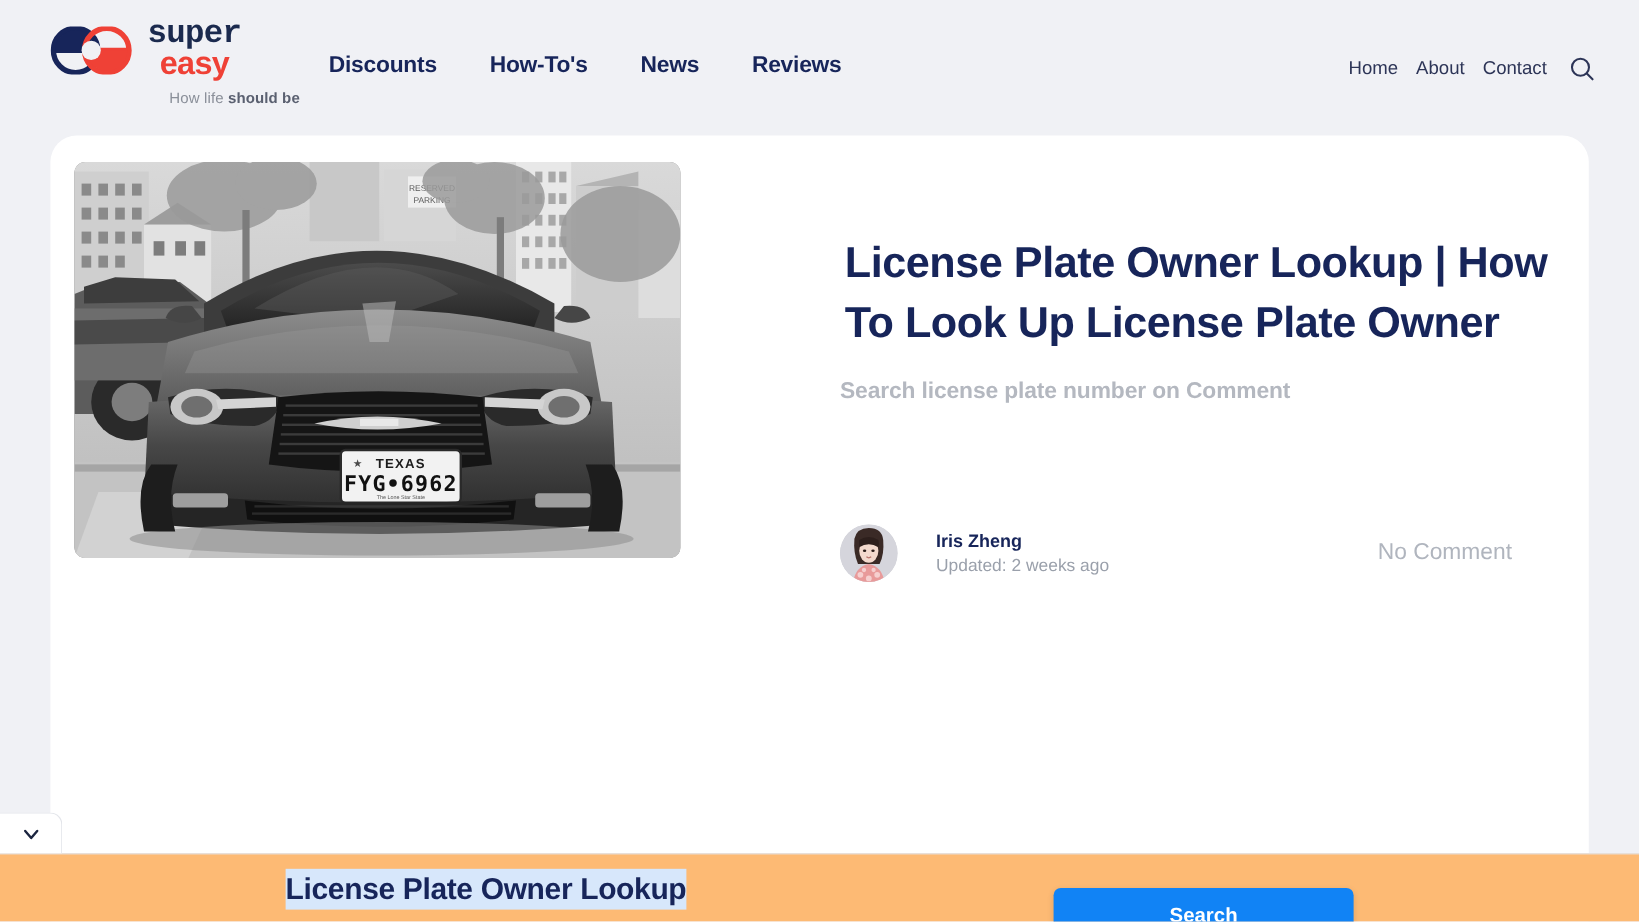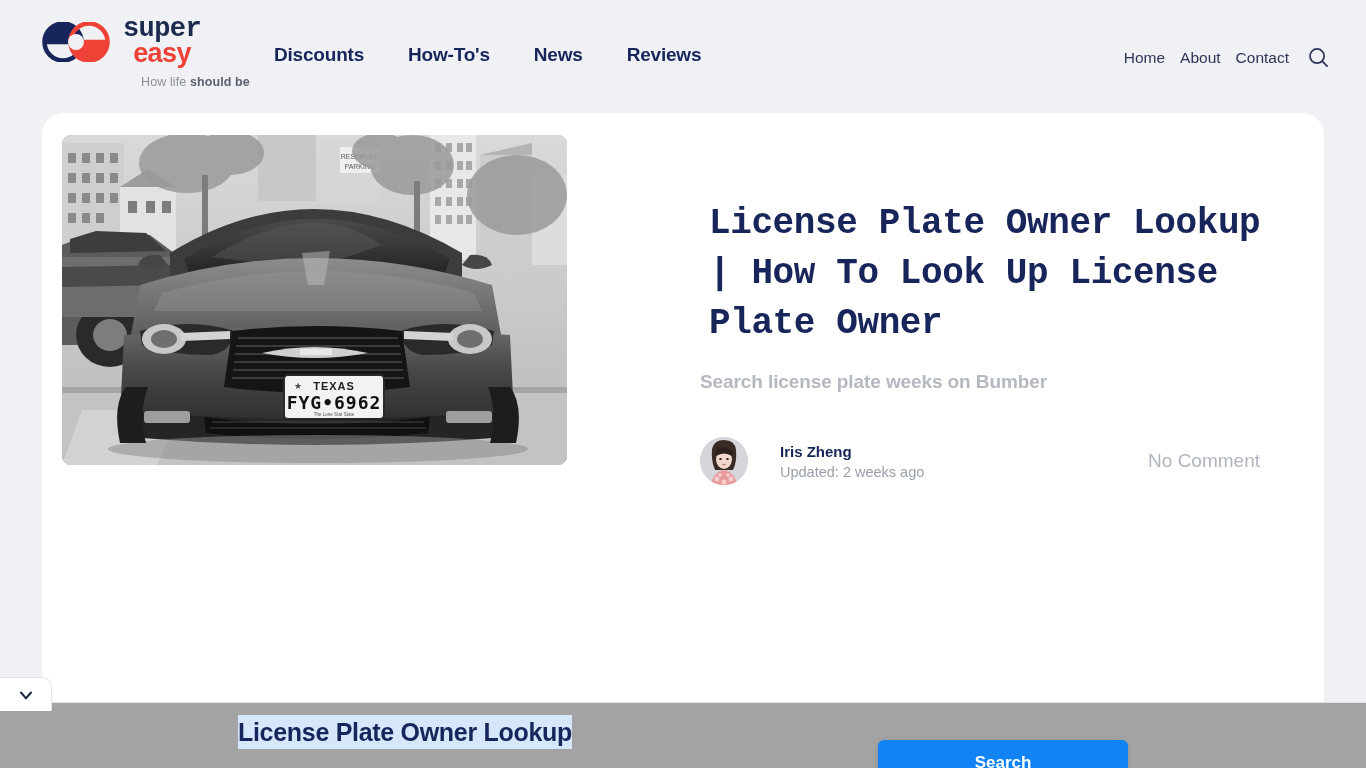--- a/index.html
+++ b/index.html
@@ -136,22 +136,21 @@
     left: 638px;
     top: 55px;
     width: 600px;
   }
   .article-title {
     font-size: 36px;
     line-height: 50px;
     font-weight: 700;
     color: #17255a;
     letter-spacing: -0.4px;
-    margin: 9px;
-    font-family: Liberation Mono, monospace;
+    margin: 4px;
   }
   .article-subtitle {
     margin: 22px 0 0 0;
     font-size: 19px;
     font-weight: 700;
     color: #b4b8c0;
     letter-spacing: -0.1px;
   }
 
   .byline {
@@ -211,22 +210,22 @@
     color: #ef4136;
     font-weight: 700;
     text-decoration: none;
   }
 
   
   .sticky-bar {
     position: absolute;
     left: 0; bottom: 0;
     width: 1366px;
-    height: 66px;
-    background: #a3a3a3;
+    height: 57px;
+    background: #fdba74;
     border-top: 1px solid #e3e5ea;
     z-index: 40;
   }
   .plate-query {
     position: absolute;
     left: 238px;
     top: 12px;
     font-size: 25px;
     font-weight: 700;
     color: #17255a;
@@ -478,21 +477,21 @@
 
           <ellipse cx="256" cy="314" rx="210" ry="14" fill="#8c8c8c" opacity="0.55"></ellipse>
 
           <path d="M64 252 q-14 18 -6 56 l26 0 q-8 -30 2 -56 Z" fill="#1d1d1d"></path>
           <path d="M448 252 q14 18 6 56 l-26 0 q8 -30 -2 -56 Z" fill="#1d1d1d"></path>
         </svg>
       </div>
 
       <div class="hero-text">
         <h1 class="article-title">License Plate Owner Lookup | How To Look Up License Plate Owner</h1>
-        <p class="article-subtitle">Search license plate weeks on Bumber</p>
+        <p class="article-subtitle">Search license plate number on Comment</p>
       </div>
 
       <div class="byline">
         <span class="avatar">
           <svg viewBox="0 0 48 48" width="48" height="48">
             <circle cx="24" cy="24" r="24" fill="#d5d5dc"></circle>
             <path d="M12 12 q2 -9 12 -9 q11 0 12 10 q1 12 -3 20 l-18 0 q-4 -9 -3 -21 Z" fill="#3a2a26"></path>
             <ellipse cx="24" cy="22" rx="8" ry="10" fill="#f3d9cd"></ellipse>
             <path d="M16 13 q8 -5 16 0 q1 4 0 6 q-8 -5 -16 0 Z" fill="#2d1f1c"></path>
             <path d="M24 33 q-11 2 -13 15 l26 0 q-2 -13 -13 -15 Z" fill="#e89a9a"></path>

